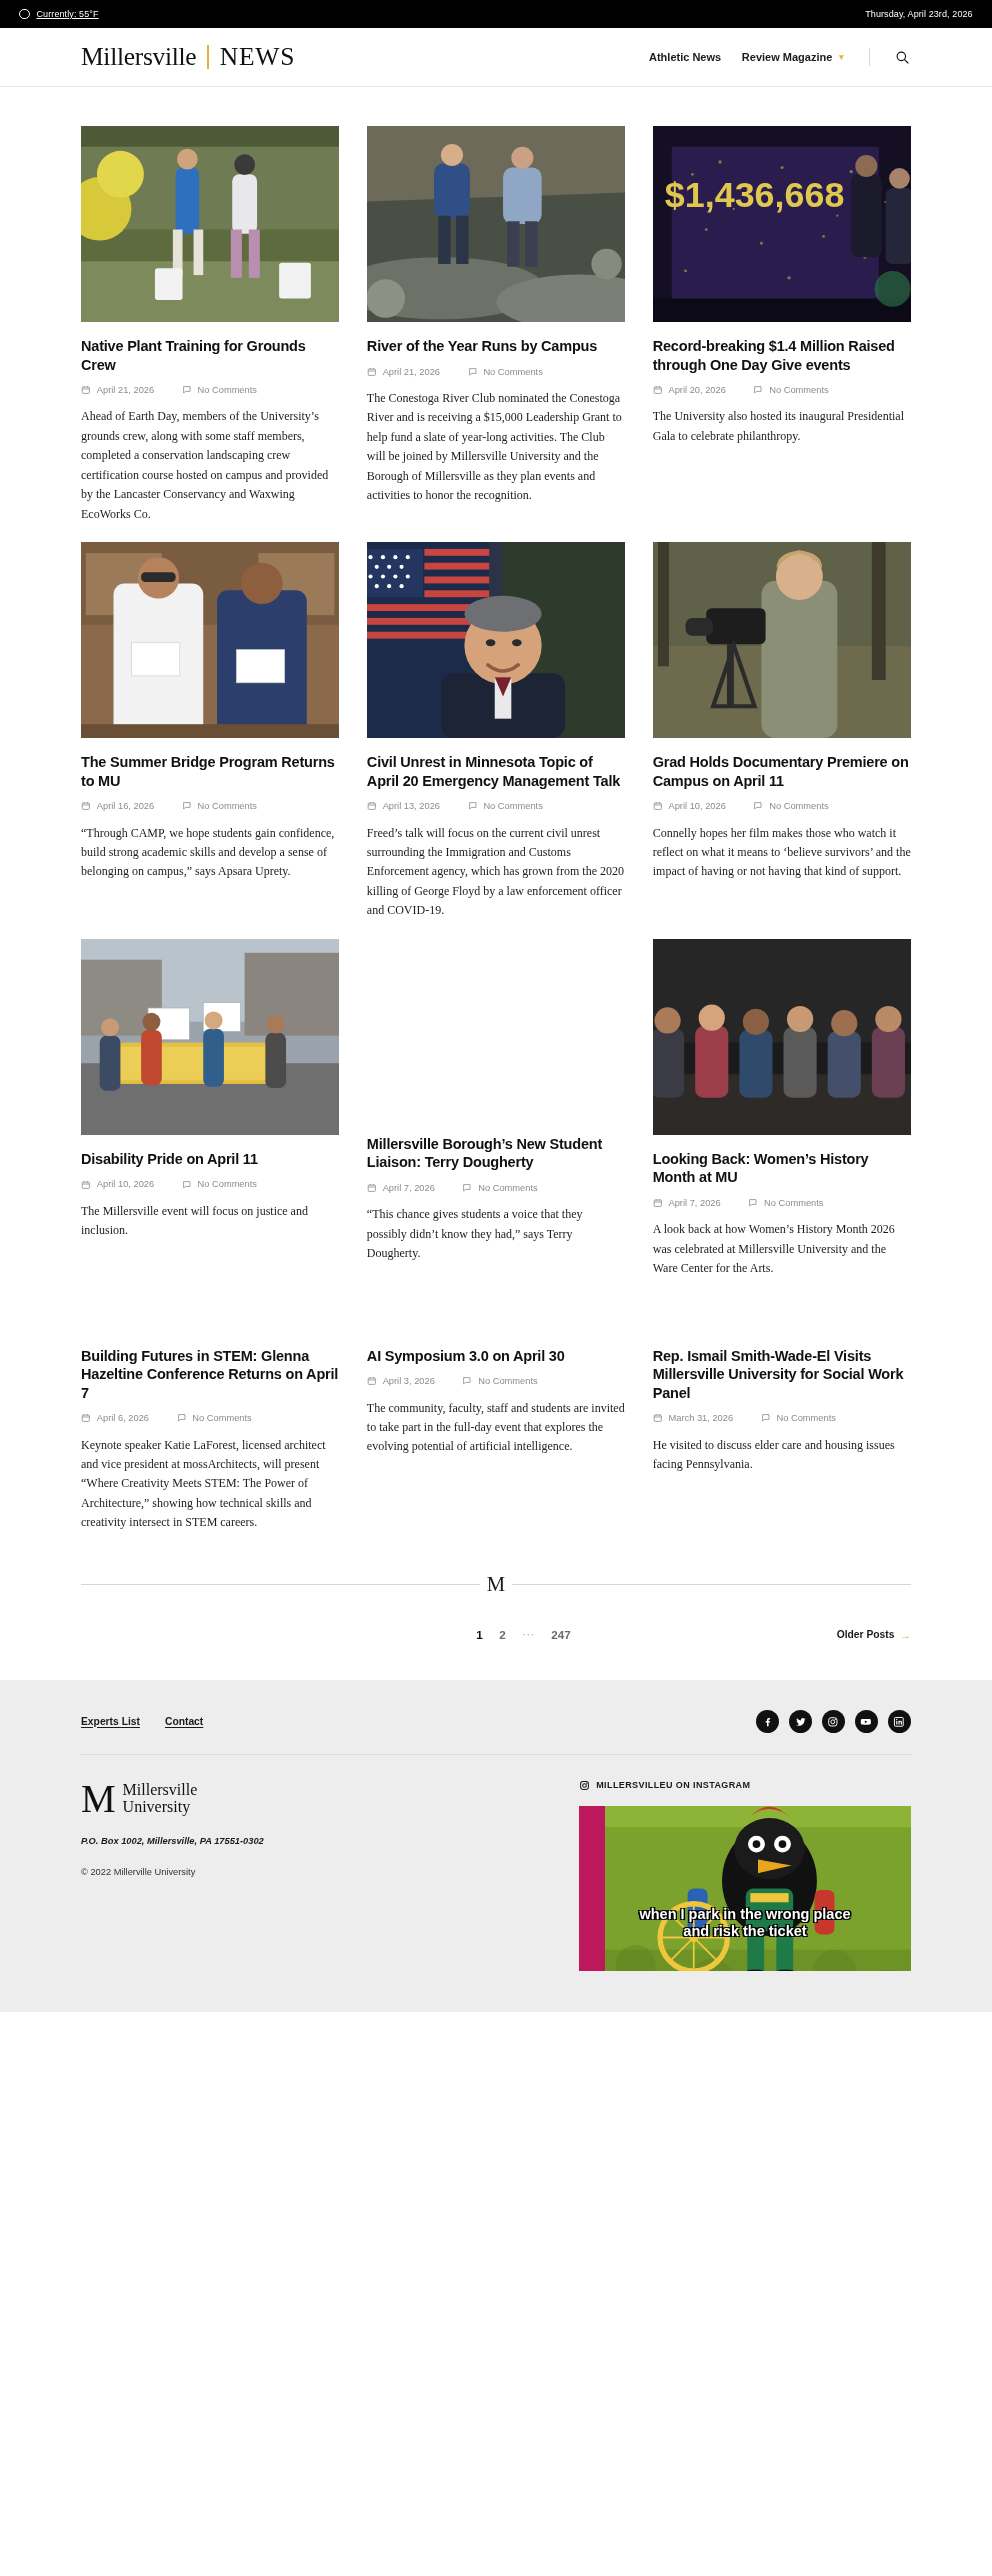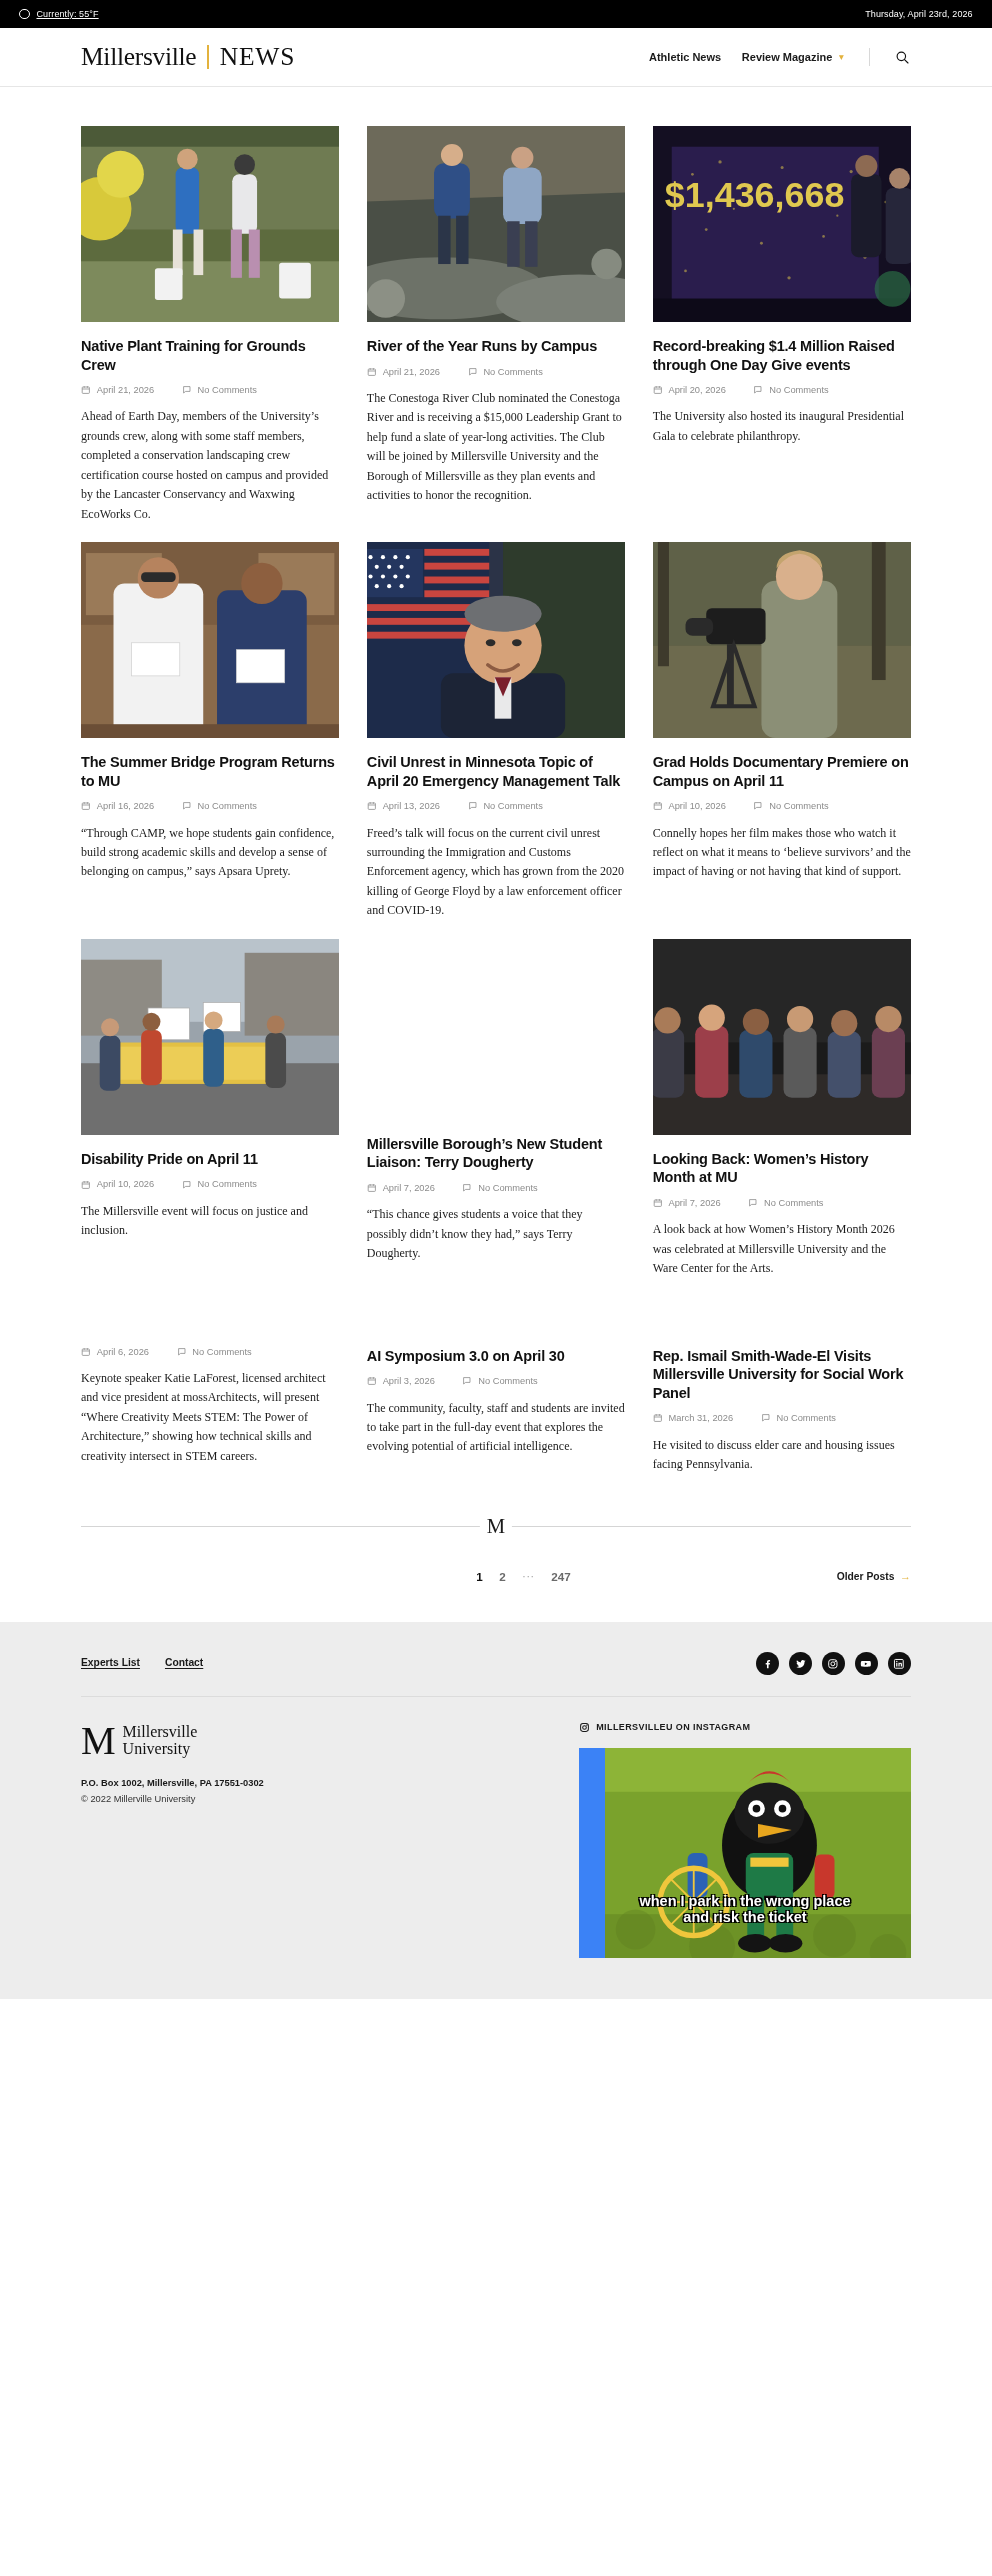--- a/index.html
+++ b/index.html
@@ -222,34 +222,34 @@
     font-size: 39px;
     line-height: .95;
     color: #111;
   }
   .mu-words {
     font-family: "Liberation Serif", serif;
     font-size: 16px;
     line-height: 1.08;
     color: #111;
   }
-  .addr { font-size: 9.3px; font-weight: bold; color: #1a1a1a; margin-bottom: 6px; }
+  .addr { font-size: 9.3px; font-weight: bold; color: #1a1a1a; margin-bottom: 21px; font-style: italic; }
   .copy { font-size: 9.3px; color: #333333; }
 
   .footer-right { width: 40%; padding-top: 0; }
   .ig-head {
     display: flex; align-items: center; gap: 6.2px;
     font-size: 9px; font-weight: bold; letter-spacing: 0.4px;
     color: #1a1a1a; margin-bottom: 15px;
     cursor: pointer;
   }
   .ig-card {
     width: 100%;
-    height: 210px;
-    background: #3b82f6;
+    height: 165px;
+    background: #be185d;
     position: relative;
     overflow: hidden;
     cursor: pointer;
     padding-left: 26px;
   }
   .ig-card svg { display: block; width: 100%; height: 100%; }
   .ig-caption {
     position: absolute;
     left: 0; right: 0; bottom: 32px;
     text-align: center;
@@ -684,20 +684,21 @@
               <path d="M4 4h16v12H9l-5 4z"></path>
             </svg>
           <span>No Comments</span>
         </span>
       </div>
       <p class="excerpt">A look back at how Women’s History Month 2026 was celebrated at Millersville University and the Ware Center for the Arts.</p>
     </article>
 
     <article class="card">
       <div style="height:50px"></div>
+      <h2 class="card-title">Building Futures in STEM: Glenna Hazeltine Conference Returns on April 7</h2>
       <div class="meta">
         <span class="meta-item">
           <svg class="icn" width="9.6" height="9.6" viewBox="0 0 24 24" fill="none" stroke="#8c8c8c" stroke-width="2">
               <rect x="3" y="5" width="18" height="16" rx="2"></rect>
               <line x1="3" y1="10" x2="21" y2="10"></line>
               <line x1="8" y1="3" x2="8" y2="7"></line>
               <line x1="16" y1="3" x2="16" y2="7"></line>
             </svg>
           <span>April 6, 2026</span>
         </span>

